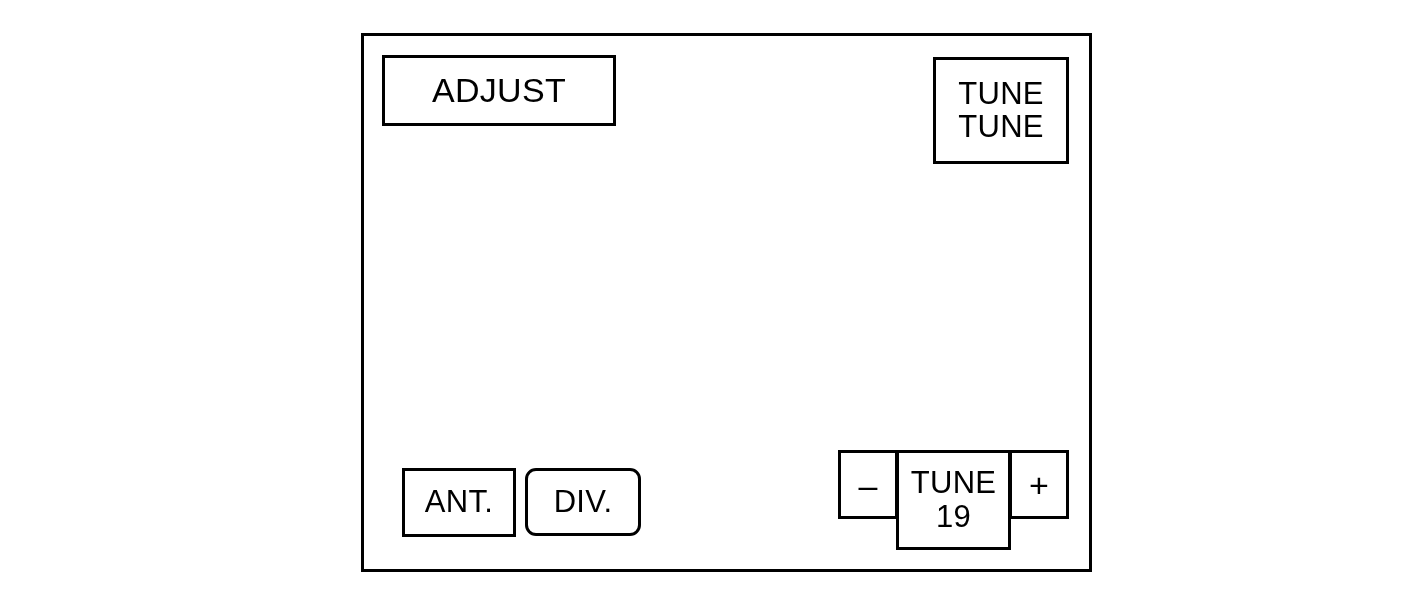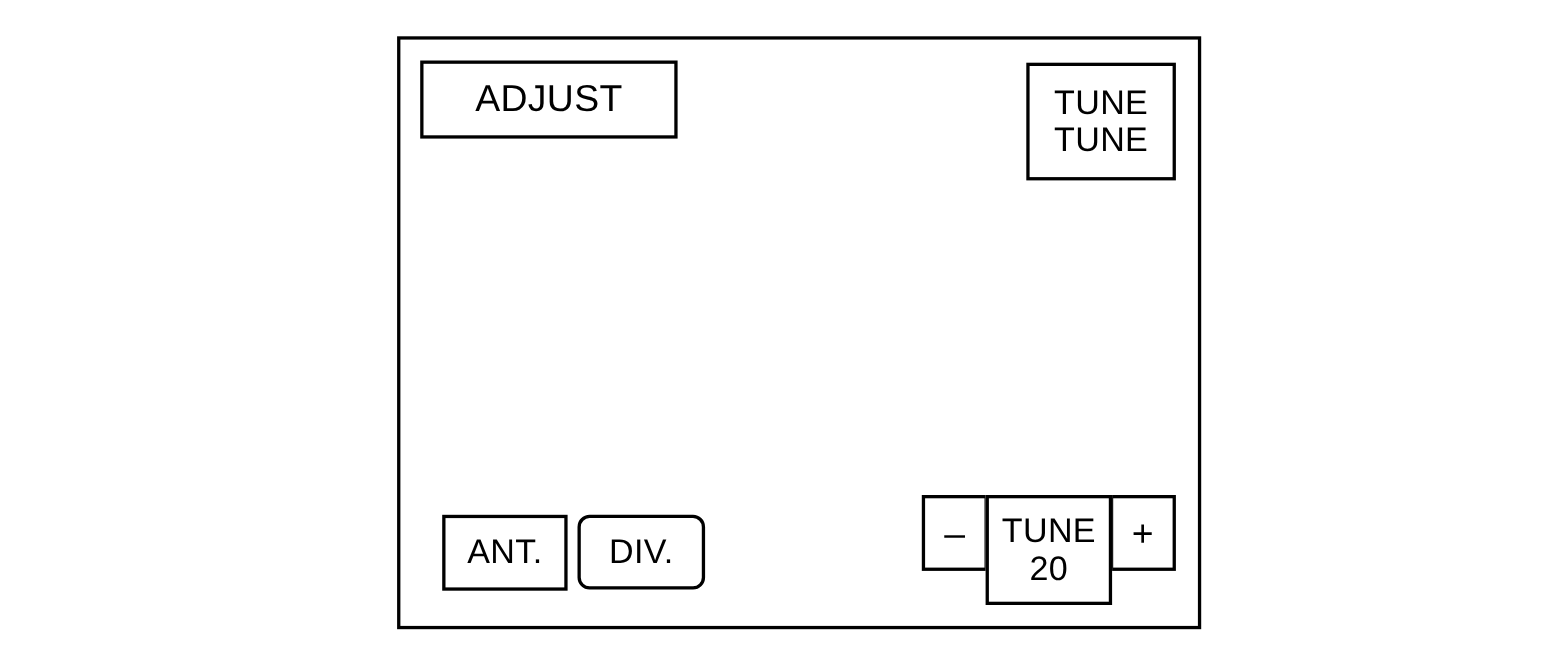--- a/index.html
+++ b/index.html
@@ -158,18 +158,18 @@
     <div class="btn" id="btn-tune-minus">
       <span class="sign">–</span>
     </div>
 
     <div class="btn" id="btn-tune-plus">
       <span class="sign">+</span>
     </div>
 
     <div class="btn" id="btn-tune">
       <span class="tune-label">TUNE</span>
-      <span class="tune-value">20</span>
+      <span class="tune-value">19</span>
     </div>
 
   </div>
 
 </div>
 
 </body></html>

